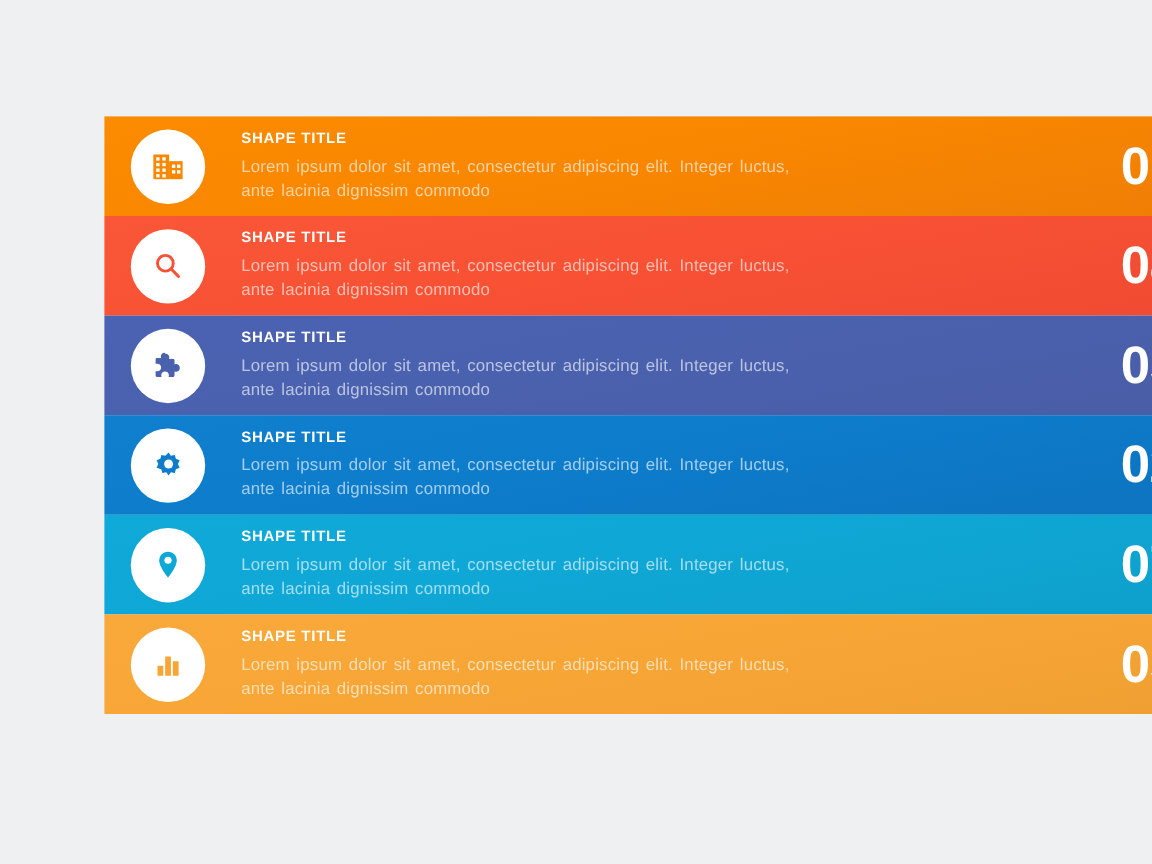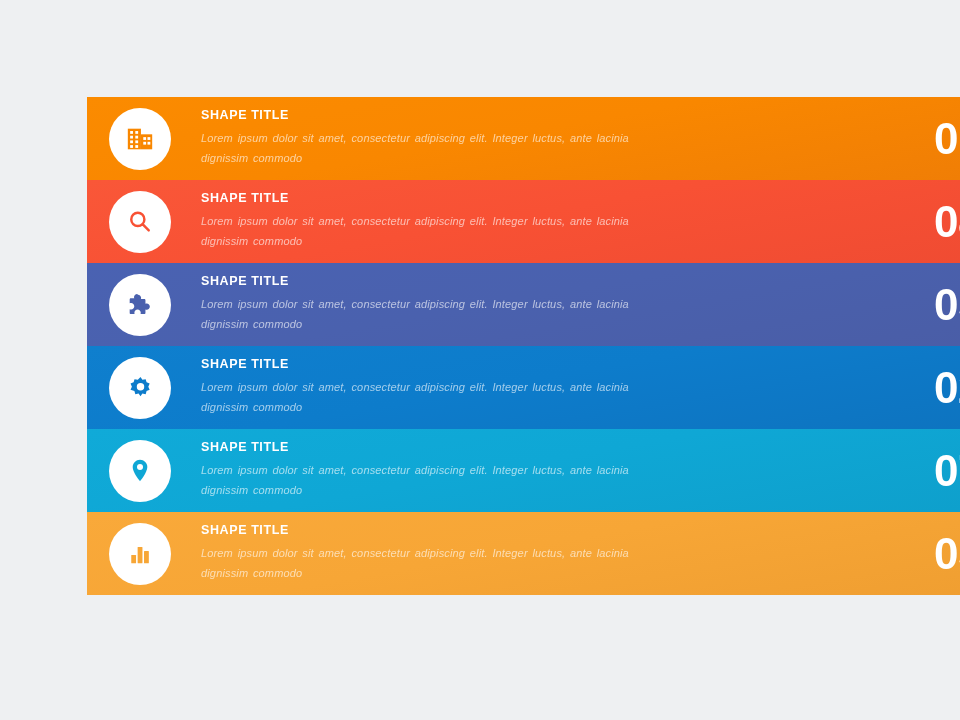--- a/index.html
+++ b/index.html
@@ -64,27 +64,26 @@
     font-size: 12.5px;
     font-weight: bold;
     letter-spacing: 0.6px;
     line-height: 1.1;
     margin: 0 0 5px 0;
     white-space: nowrap;
   }
 
   .shape-desc {
     color: rgba(255, 255, 255, 0.62);
-    font-size: 11px;
+    font-size: 14px;
     line-height: 20px;
     letter-spacing: 0.15px;
     margin: 0;
     max-width: 470px;
     word-spacing: 1.5px;
-    font-style: italic;
   }
 
   .number {
     flex: 0 0 auto;
     color: #ffffff;
     font-size: 44px;
     font-weight: bold;
     letter-spacing: -0.5px;
     line-height: 1;
     margin-right: 50px;

